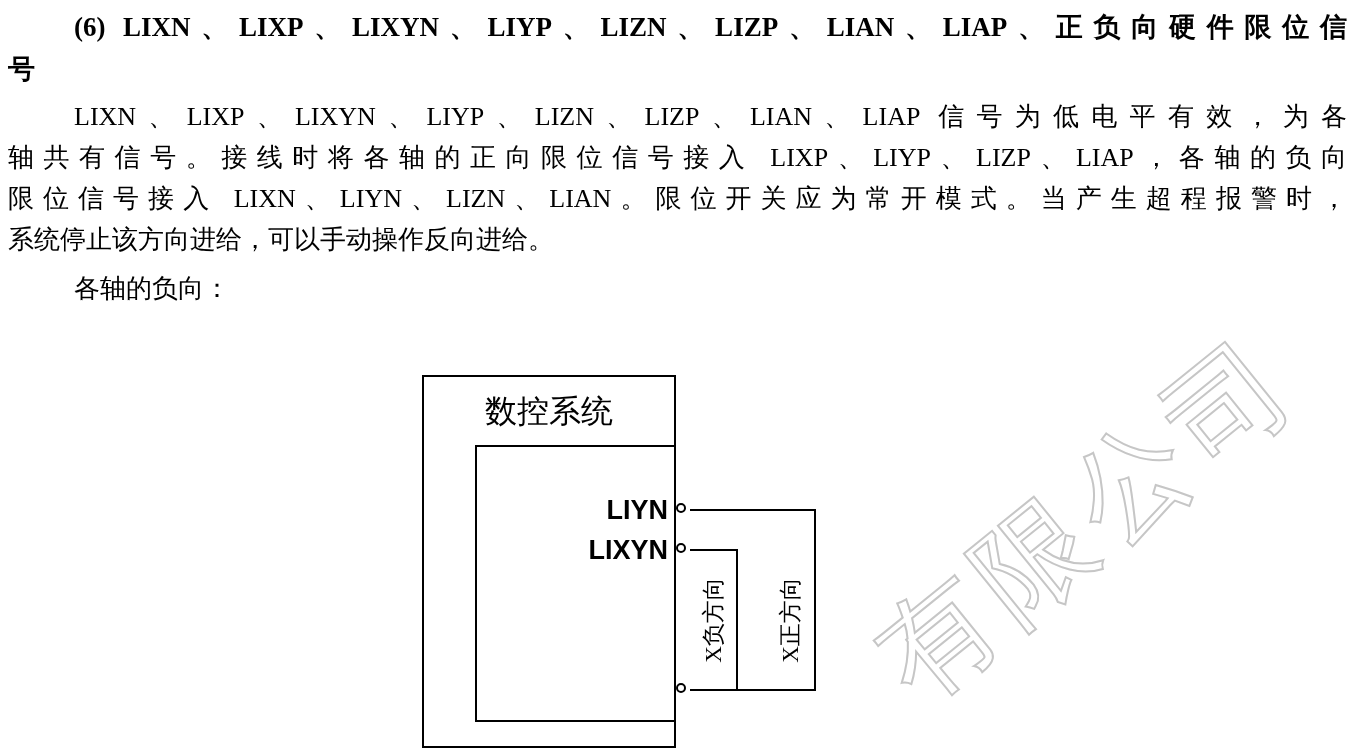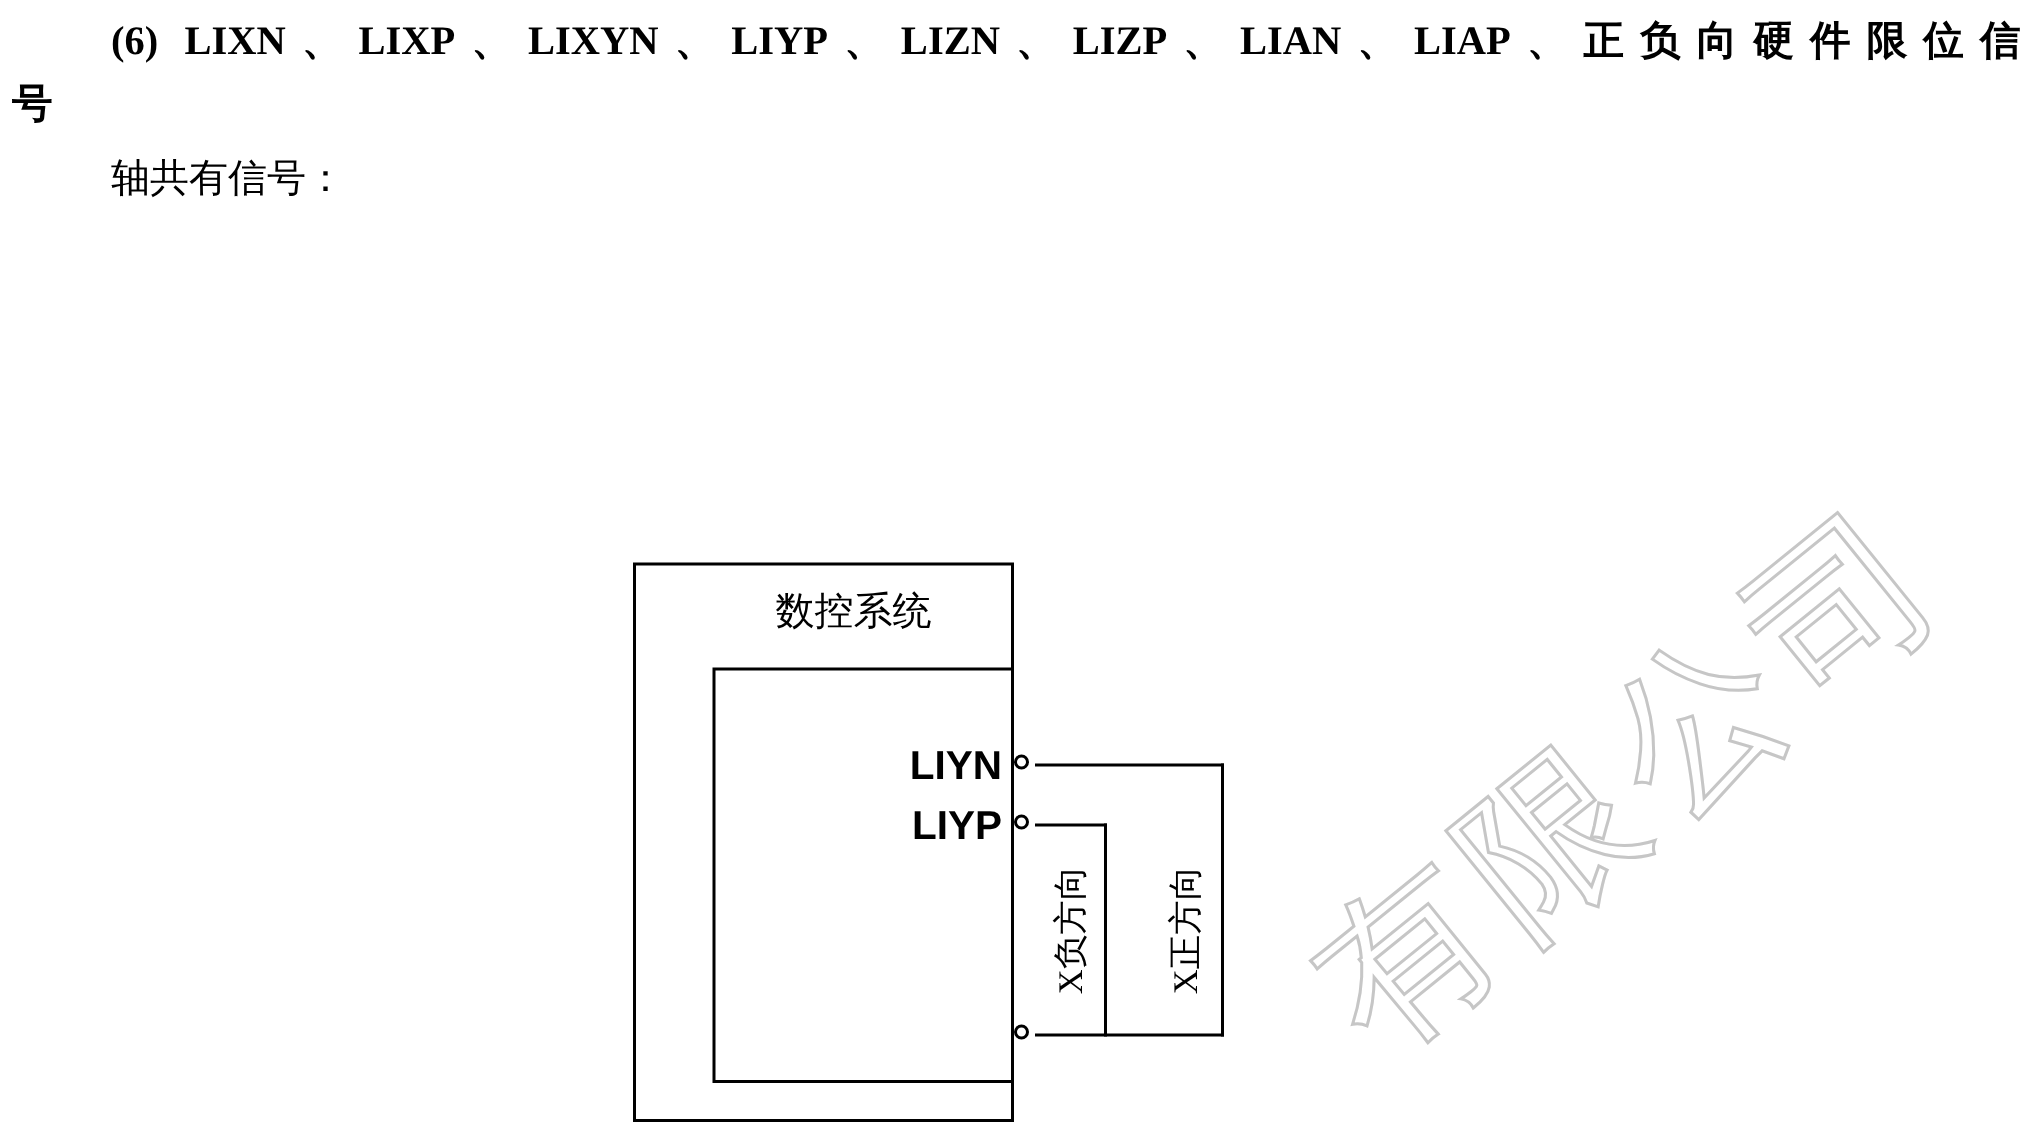--- a/index.html
+++ b/index.html
@@ -55,22 +55,21 @@
 
   
   .diagram { position: absolute; left: 0; top: 0; width: 1355px; height: 756px; }
   .box { position: absolute; border: 2px solid #000; background: transparent; }
   .outer-box { left: 422px; top: 375px; width: 254px; height: 373px; }
   .inner-box { left: 475px; top: 445px; width: 201px; height: 277px; }
   .system-label {
     position: absolute;
     left: 422px; top: 390px; width: 254px;
     text-align: center;
-    font-size: 26px;
-    margin-left: 20px;
+    font-size: 32px;
   }
   .term-label {
     position: absolute;
     left: 530px;
     width: 138px;
     text-align: right;
     font-family: "Liberation Sans", "DejaVu Sans", sans-serif;
     font-weight: bold;
     font-size: 27px;
     line-height: 32px;
@@ -124,30 +123,36 @@
 
 <div class="page">
 
   <div class="watermark">有限公司</div>
 
   <div class="text-col">
     <div class="heading-block">
       <div class="heading-line first">(6) LIXN、LIXP、LIXYN、LIYP、LIZN、LIZP、LIAN、LIAP、正负向硬件限位信</div>
       <div class="heading-line">号</div>
     </div>
-    <div class="caption">轴共有信号：</div>
+    <div class="para-block">
+      <div class="para-line first justify">LIXN、LIXP、LIXYN、LIYP、LIZN、LIZP、LIAN、LIAP 信号为低电平有效，为各</div>
+      <div class="para-line justify">轴共有信号。接线时将各轴的正向限位信号接入 LIXP、LIYP、LIZP、LIAP，各轴的负向</div>
+      <div class="para-line justify">限位信号接入 LIXN、LIYN、LIZN、LIAN。限位开关应为常开模式。当产生超程报警时，</div>
+      <div class="para-line">系统停止该方向进给，可以手动操作反向进给。</div>
+    </div>
+    <div class="caption">各轴的负向：</div>
   </div>
 
   <div class="diagram">
     <div class="box outer-box"></div>
     <div class="system-label">数控系统</div>
     <div class="box inner-box"></div>
 
     <div class="term-label term-lixp">LIYN</div>
-    <div class="term-label term-lixn">LIYP</div>
+    <div class="term-label term-lixn">LIXYN</div>
 
     <div class="terminal-circle circ-lixp"></div>
     <div class="terminal-circle circ-lixn"></div>
     <div class="terminal-circle circ-0v"></div>
 
     <div class="wire wire-lixp"></div>
     <div class="wire wire-lixn"></div>
     <div class="wire wire-0v"></div>
     <div class="wire wire-vert-neg"></div>
     <div class="wire wire-vert-pos"></div>

